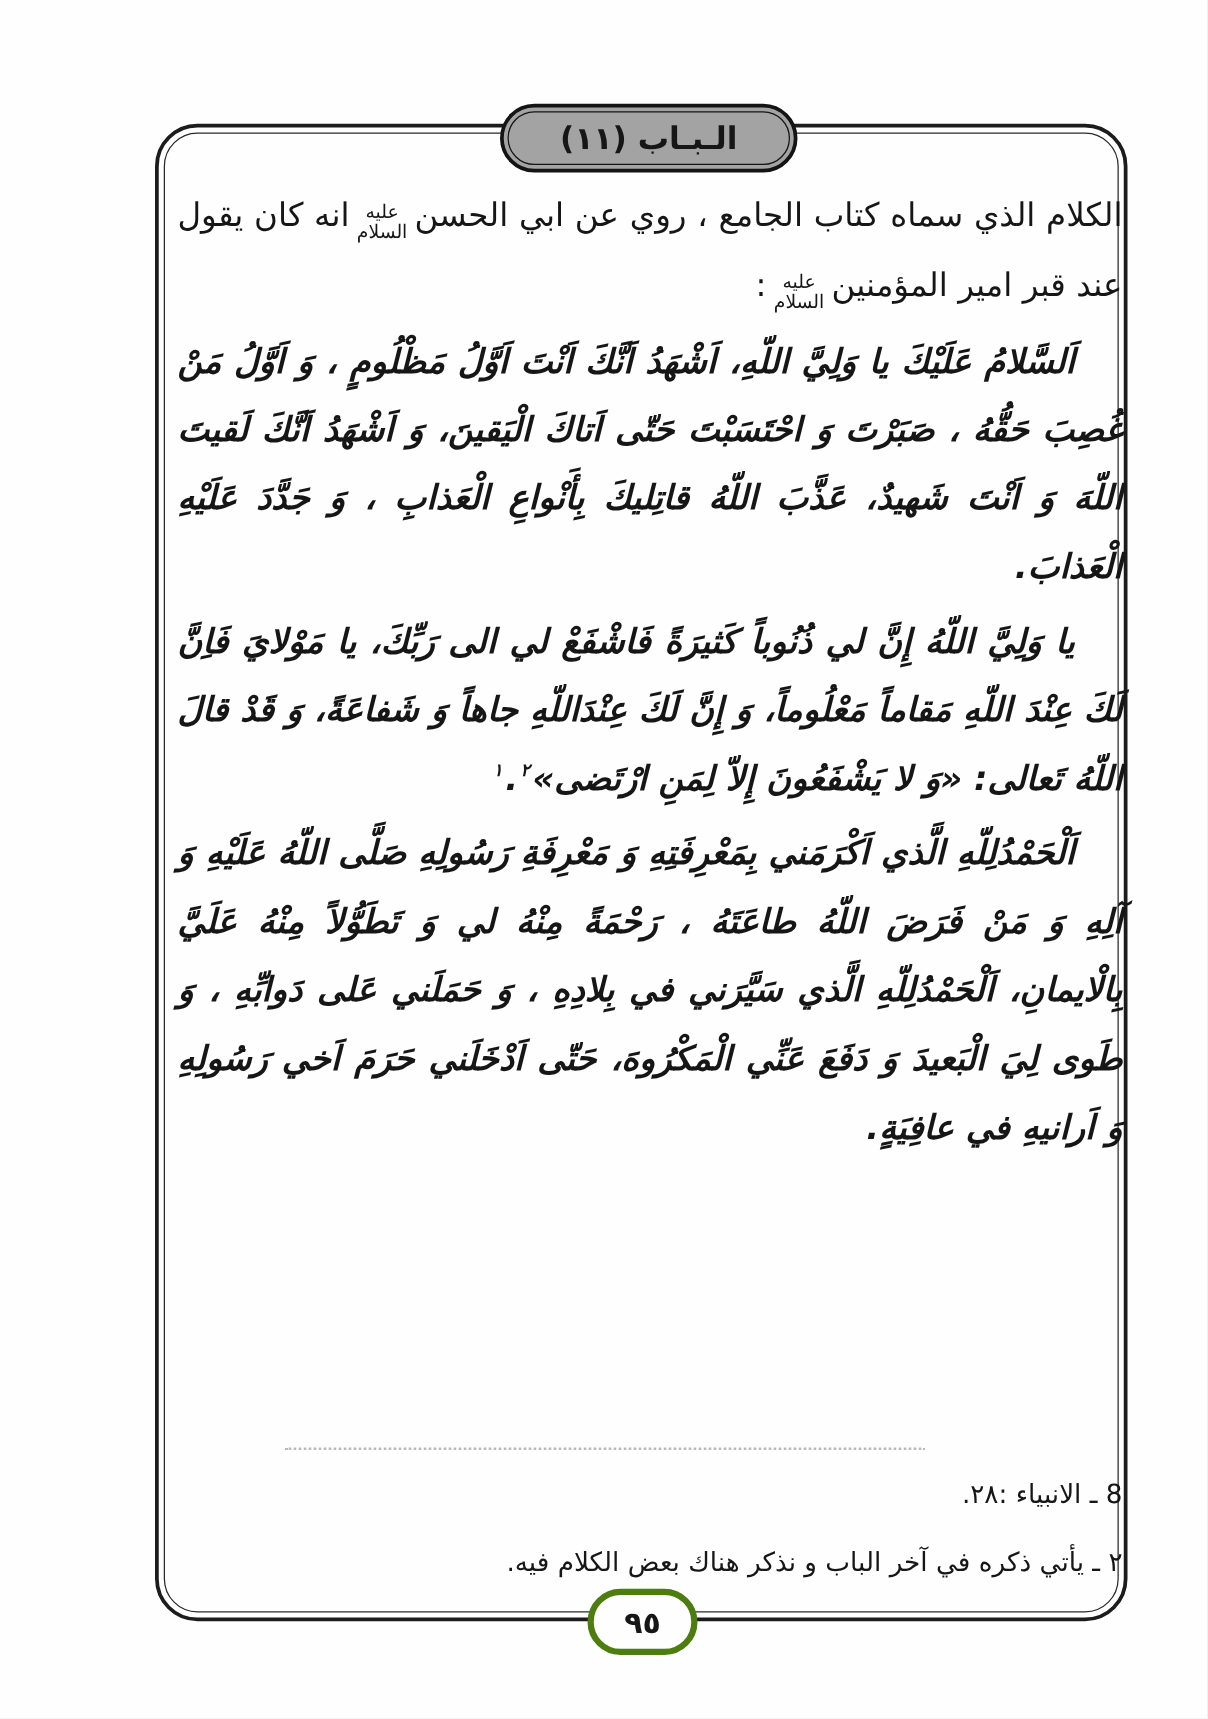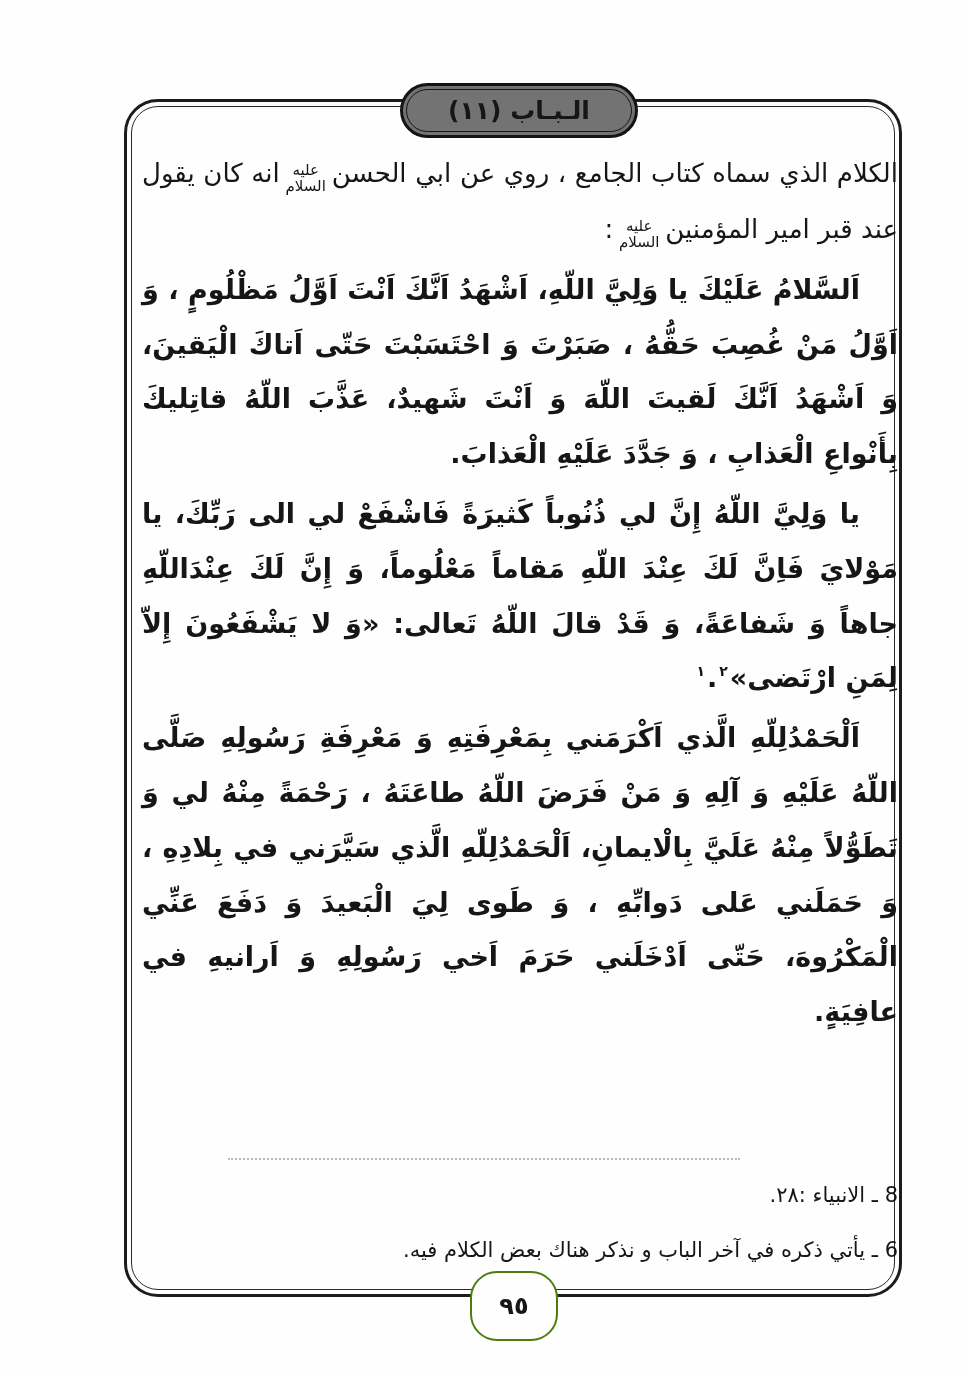--- a/index.html
+++ b/index.html
@@ -12,40 +12,40 @@
   .frame-outer{
     position:absolute;left:124px;top:99px;width:778px;height:1198px;
     border:3px solid #1c1c1c;border-radius:34px;box-sizing:border-box;
   }
   .frame-inner{
     position:absolute;inset:4px;border:1px solid #2a2a2a;border-radius:27px;
   }
   
   .chapter-pill{
     position:absolute;left:400px;top:83px;width:238px;height:55px;
-    background:#737373;border:3px solid #141414;border-radius:28px;
+    background:#a3a3a3;border:3px solid #141414;border-radius:28px;
     box-sizing:border-box;z-index:5;
   }
   .chapter-pill .pill-inner{
     position:absolute;inset:3px;border:1px solid #141414;border-radius:22px;
     display:flex;align-items:center;justify-content:center;
   }
   .chapter-pill span{font-size:25px;font-weight:bold;direction:rtl;}
   
   .content{
     position:absolute;left:142px;top:146px;width:756px;
     direction:rtl;z-index:2;
   }
   .content p{margin:0;}
   .intro{
     font-size:26px;line-height:2.15;text-align:justify;
   }
   .prayer{
     font-size:27px;font-weight:bold;line-height:2.03;text-align:justify;
-    text-indent:38px;margin-top:5px !important;
+    text-indent:38px;margin-top:5px !important;font-style:italic;
   }
   .heading95{
     font-size:26px;line-height:2.1;text-indent:38px;margin-top:9px !important;
   }
   .honorific{
     display:inline-block;width:46px;font-size:15px;line-height:1.08;
     text-align:center;vertical-align:-9px;font-weight:normal;margin:0 3px;
   }
   .fn-ref{
     font-size:14px;font-weight:bold;vertical-align:11px;margin:0 2px;
@@ -55,22 +55,22 @@
     position:absolute;left:228px;top:1158px;width:512px;height:0;
     border-top:2px dotted #b9b9b9;z-index:2;
   }
   .footnotes{
     position:absolute;left:142px;top:1168px;width:756px;direction:rtl;
     text-align:right;font-size:21px;line-height:2.6;z-index:2;
   }
   .footnotes p{margin:0;}
   
   .pagenum-pill{
-    position:absolute;left:470px;top:1271px;width:88px;height:70px;
-    background:#fefefe;border:2px solid #4d7c0f;border-radius:27px;
+    position:absolute;left:470px;top:1271px;width:88px;height:53px;
+    background:#fefefe;border:5px solid #4d7c0f;border-radius:27px;
     box-sizing:border-box;z-index:5;
     display:flex;align-items:center;justify-content:center;
   }
   .pagenum-pill span{font-size:24px;font-weight:bold;}
 </style>
 </head>
 <body>
 
 <div class="page">
 
@@ -95,20 +95,20 @@
 
 
     <p class="prayer">اَلْحَمْدُلِلّهِ الَّذي اَكْرَمَني بِمَعْرِفَتِهِ وَ مَعْرِفَةِ رَسُولِهِ صَلَّى اللّهُ عَلَيْهِ وَ آلِهِ وَ مَنْ فَرَضَ اللّهُ طاعَتَهُ ، رَحْمَةً مِنْهُ لي وَ تَطَوُّلاً مِنْهُ عَلَيَّ بِالْايمانِ، اَلْحَمْدُلِلّهِ الَّذي سَيَّرَني في بِلادِهِ ، وَ حَمَلَني عَلى دَوابِّهِ ، وَ طَوى لِيَ الْبَعيدَ وَ دَفَعَ عَنِّي الْمَكْرُوهَ، حَتّى اَدْخَلَني حَرَمَ اَخي رَسُولِهِ وَ اَرانيهِ في عافِيَةٍ.</p>
 
   </div>
 
   <div class="fn-separator"></div>
 
   <div class="footnotes">
     <p>8 ـ الانبياء :٢٨.</p>
-    <p>6 ـ يأتي ذكره في آخر الباب و نذكر هناك بعض الكلام فيه.</p>
+    <p>٢ ـ يأتي ذكره في آخر الباب و نذكر هناك بعض الكلام فيه.</p>
   </div>
 
   <div class="pagenum-pill">
     <span>٩٥</span>
   </div>
 
 </div>
 
 </body></html>

